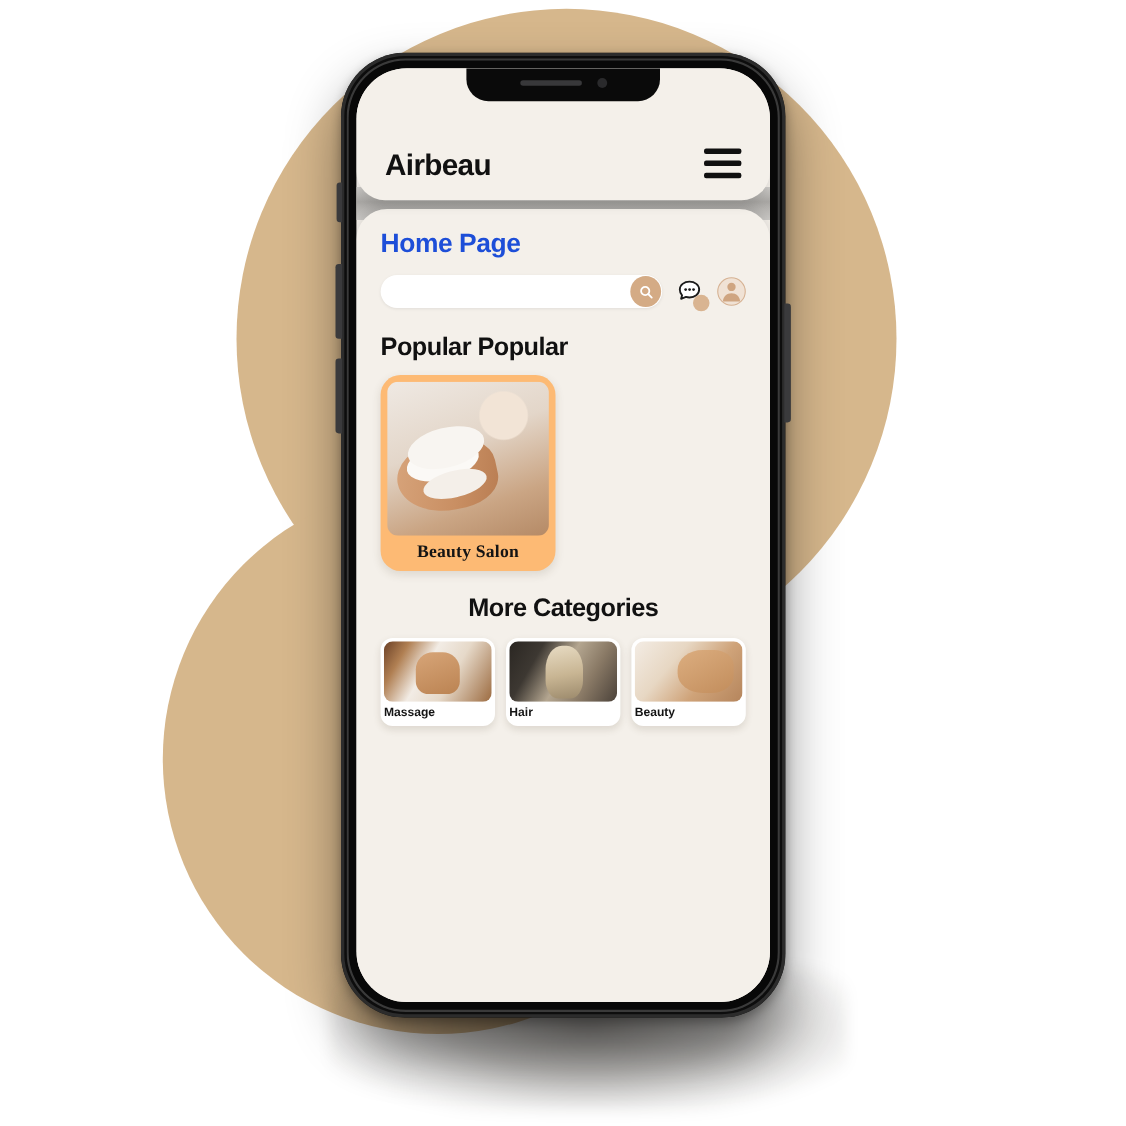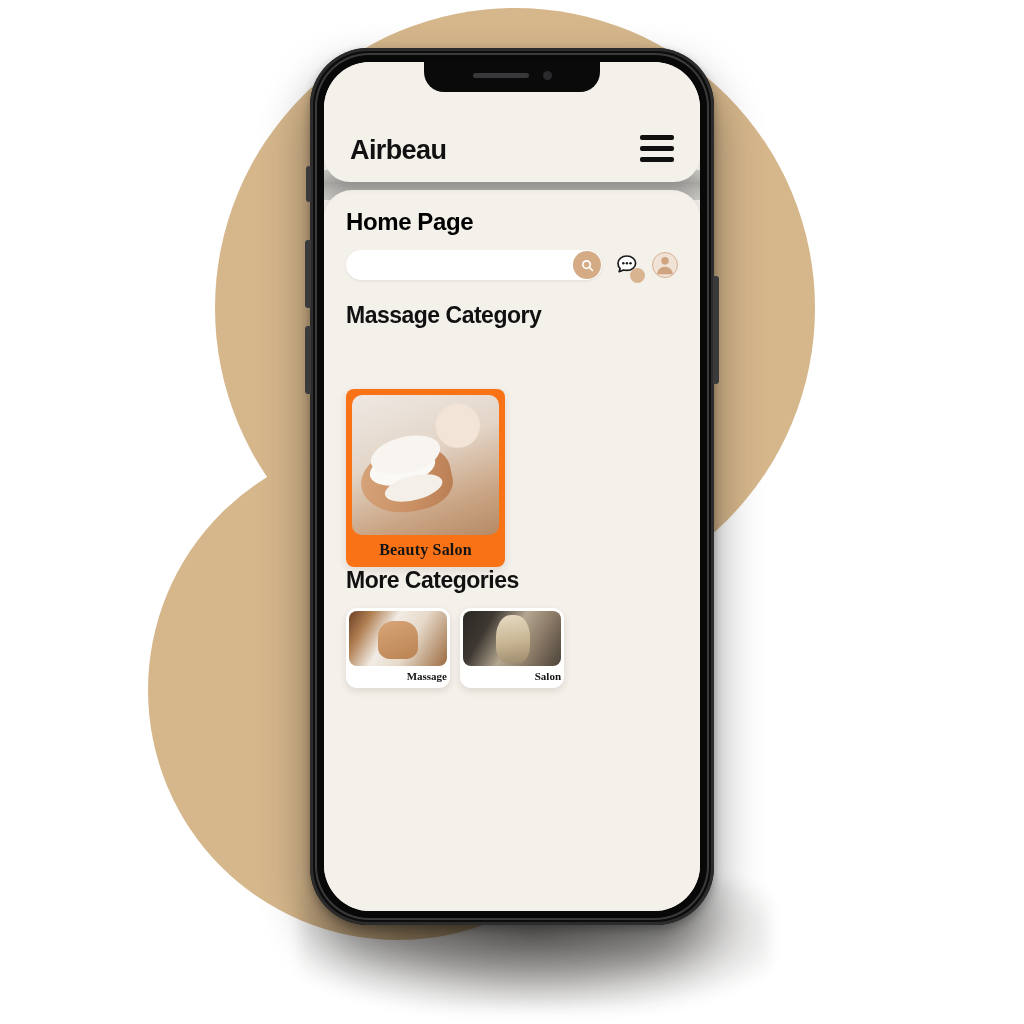--- a/index.html
+++ b/index.html
@@ -167,21 +167,21 @@
     border-radius: 28px 28px 30px 30px;
     z-index: 10;
     padding: 18px 22px 0 22px;
     overflow: hidden;
     box-shadow: 0 -4px 10px rgba(0,0,0,0.10);
   }
 
   .page-title {
     font-size: 24px;
     font-weight: 700;
-    color: #000000;
+    color: #1d4ed8;
     letter-spacing: -0.4px;
     margin-bottom: 14px;
   }
 
   
   .search-row {
     display: flex;
     align-items: center;
     gap: 12px;
     margin-bottom: 22px;
@@ -245,36 +245,35 @@
   }
 
   
   .section-title {
     font-size: 23px;
     font-weight: 700;
     color: #111;
     letter-spacing: -0.5px;
     margin-bottom: 12px;
   }
-  .section-title.more { margin-top: 0; margin-bottom: 14px; }
+  .section-title.more { margin-top: 20px; margin-bottom: 14px; text-align: center; }
 
   
   .cat-grid {
     display: grid;
     grid-template-columns: 1fr 1fr;
     gap: 14px;
   }
   .cat-card {
-    background: #f97316;
-    border-radius: 8px;
+    background: #fdba74;
+    border-radius: 18px;
     padding: 6px 6px 0 6px;
     box-shadow: 0 3px 8px rgba(80,60,40,0.13);
     cursor: pointer;
     overflow: hidden;
-    margin-top: 48px;
   }
   .cat-thumb {
     width: 100%;
     height: 140px;
     border-radius: 10px;
     overflow: hidden;
     position: relative;
   }
   .cat-label {
     text-align: center;
@@ -301,22 +300,22 @@
     overflow: hidden;
   }
   .more-thumb {
     width: 100%;
     height: 55px;
     border-radius: 8px;
     overflow: hidden;
     position: relative;
   }
   .more-label {
-    text-align: right;
-    font-family: Liberation Serif, serif;
+    text-align: left;
+    font-family: Liberation Sans, sans-serif;
     font-size: 11px;
     font-weight: 700;
     color: #141414;
     padding: 4px 0 6px 0;
   }
 
   
   .ph { position: absolute; inset: 0; }
 
   
@@ -506,21 +505,21 @@
 
           <div class="icon-profile">
             <svg width="26" height="26" viewBox="0 0 26 26">
               <circle cx="13" cy="9.6" r="4.1" fill="#cfa581"></circle>
               <path d="M4.6 24c0-4.7 3.8-8.1 8.4-8.1s8.4 3.4 8.4 8.1z" fill="#cfa581"></path>
             </svg>
           </div>
 
         </div>
 
-        <div class="section-title">Massage Category</div>
+        <div class="section-title">Popular Popular</div>
 
         <div class="cat-grid">
 
           <div class="cat-card">
             <div class="cat-thumb">
               <div class="ph ph-salon"></div>
             </div>
             <div class="cat-label">Beauty Salon</div>
           </div>
 
@@ -537,23 +536,29 @@
             <div class="more-thumb">
               <div class="ph ph-massage"></div>
             </div>
             <div class="more-label">Massage</div>
           </div>
 
           <div class="more-card">
             <div class="more-thumb">
               <div class="ph ph-hair"></div>
             </div>
-            <div class="more-label">Salon</div>
-          </div>
-
+            <div class="more-label">Hair</div>
+          </div>
+
+          <div class="more-card">
+            <div class="more-thumb">
+              <div class="ph ph-beauty"></div>
+            </div>
+            <div class="more-label">Beauty</div>
+          </div>
 
         </div>
 
       </div>
 
     </div>
   </div>
 
 </div>
 

